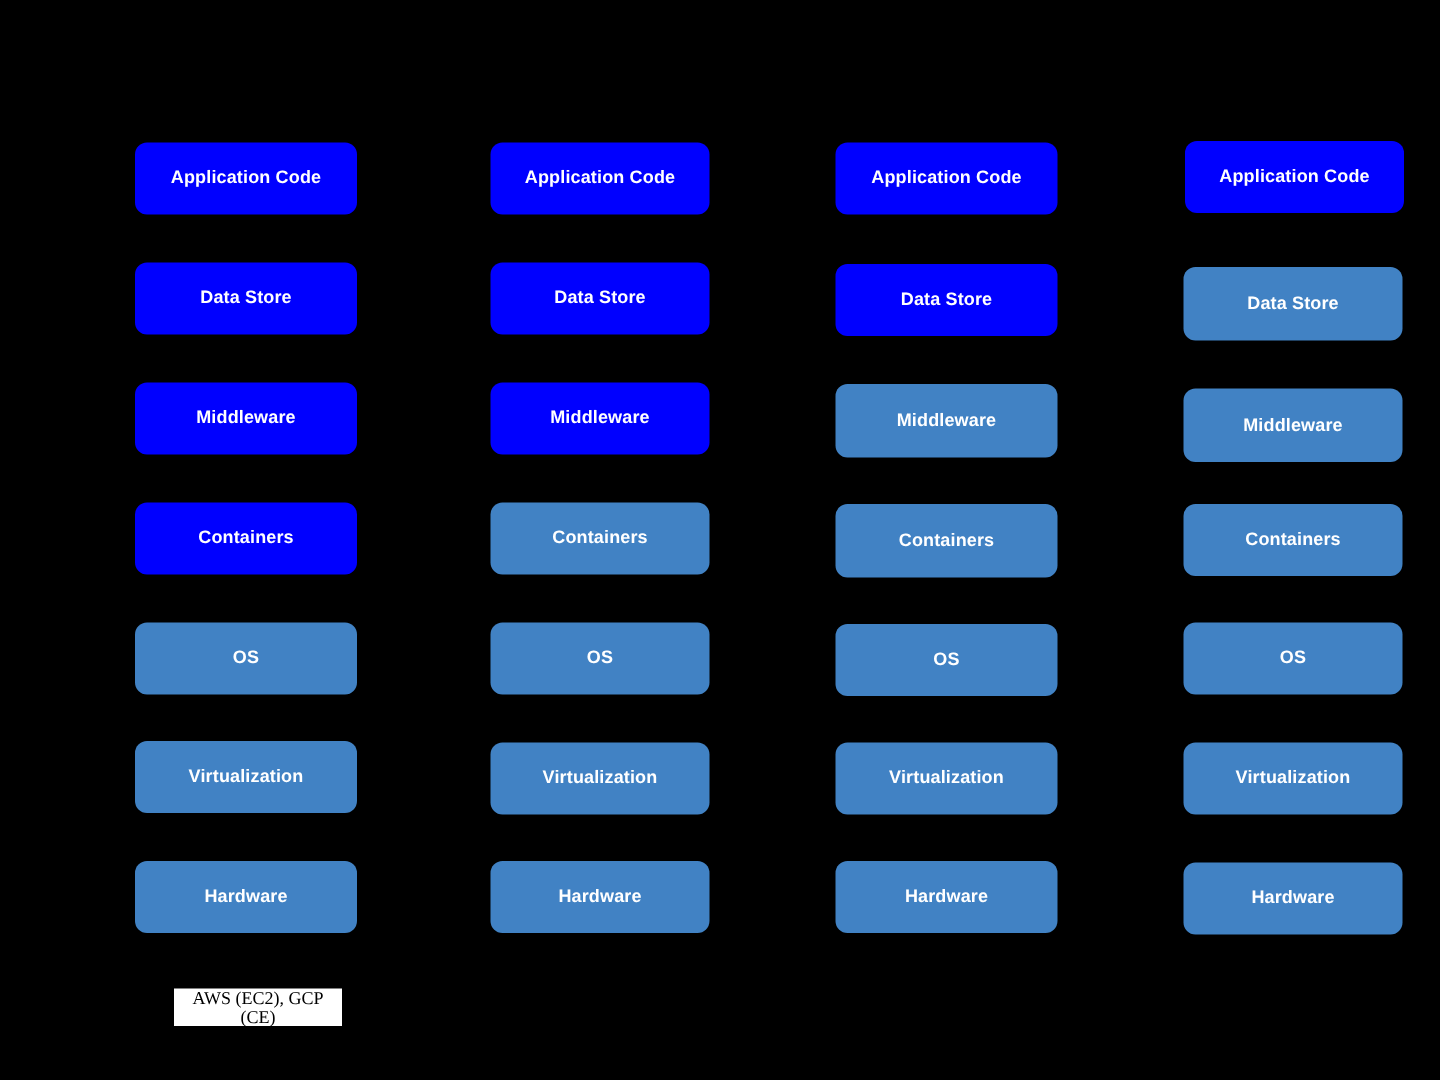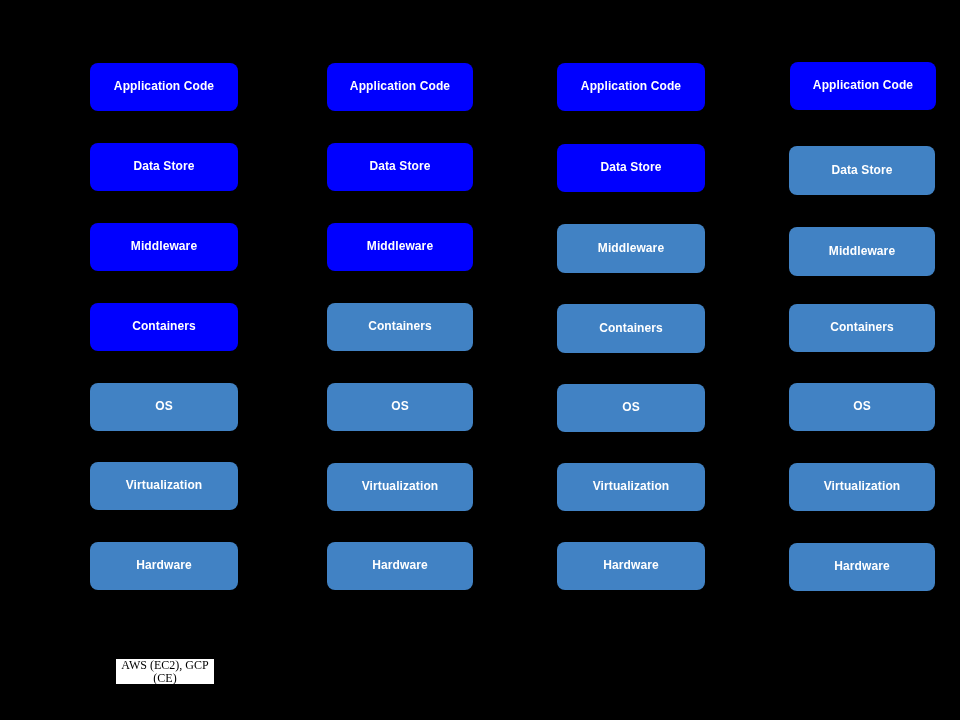--- a/index.html
+++ b/index.html
@@ -34,20 +34,21 @@
     border-radius: 8px;
     display: flex;
     align-items: center;
     justify-content: center;
     text-align: center;
     color: #ffffff;
     font-weight: bold;
     line-height: 1.15;
     letter-spacing: 0.1px;
     user-select: none;
+    margin-top: 32px;
   }
   .layer-label {
     display: block;
     padding: 0 6px;
   }
   .provider-caption {
     position: absolute;
     box-sizing: border-box;
     background: #ffffff;
     color: #000000;
@@ -148,14 +149,14 @@
       <div class="layer-box" style="left: 789px; top: 383px; width: 146px; height: 48px; background: rgb(65, 130, 196); font-size: 12px; color: rgb(255, 255, 255);">
         <span class="layer-label">OS</span>
       </div>
       <div class="layer-box" style="left: 789px; top: 463px; width: 146px; height: 48px; background: rgb(65, 130, 196); font-size: 12px; color: rgb(255, 255, 255);">
         <span class="layer-label">Virtualization</span>
       </div>
       <div class="layer-box" style="left: 789px; top: 543px; width: 146px; height: 48px; background: rgb(65, 130, 196); font-size: 12px; color: rgb(255, 255, 255);">
         <span class="layer-label">Hardware</span>
       </div>
     </div>
-    <div class="provider-caption" style="left: 116px; top: 659px; width: 98px; font-size: 12px; background: rgb(255, 255, 255); color: rgb(0, 0, 0);">AWS (EC2), GCP (CE)</div>
+    <div class="provider-caption" style="left: 116px; top: 659px; width: 112px; font-size: 12px; background: rgb(255, 255, 255); color: rgb(0, 0, 0);">AWS (EC2), GCP (CE)</div>
   </div>
 
 </body></html>

